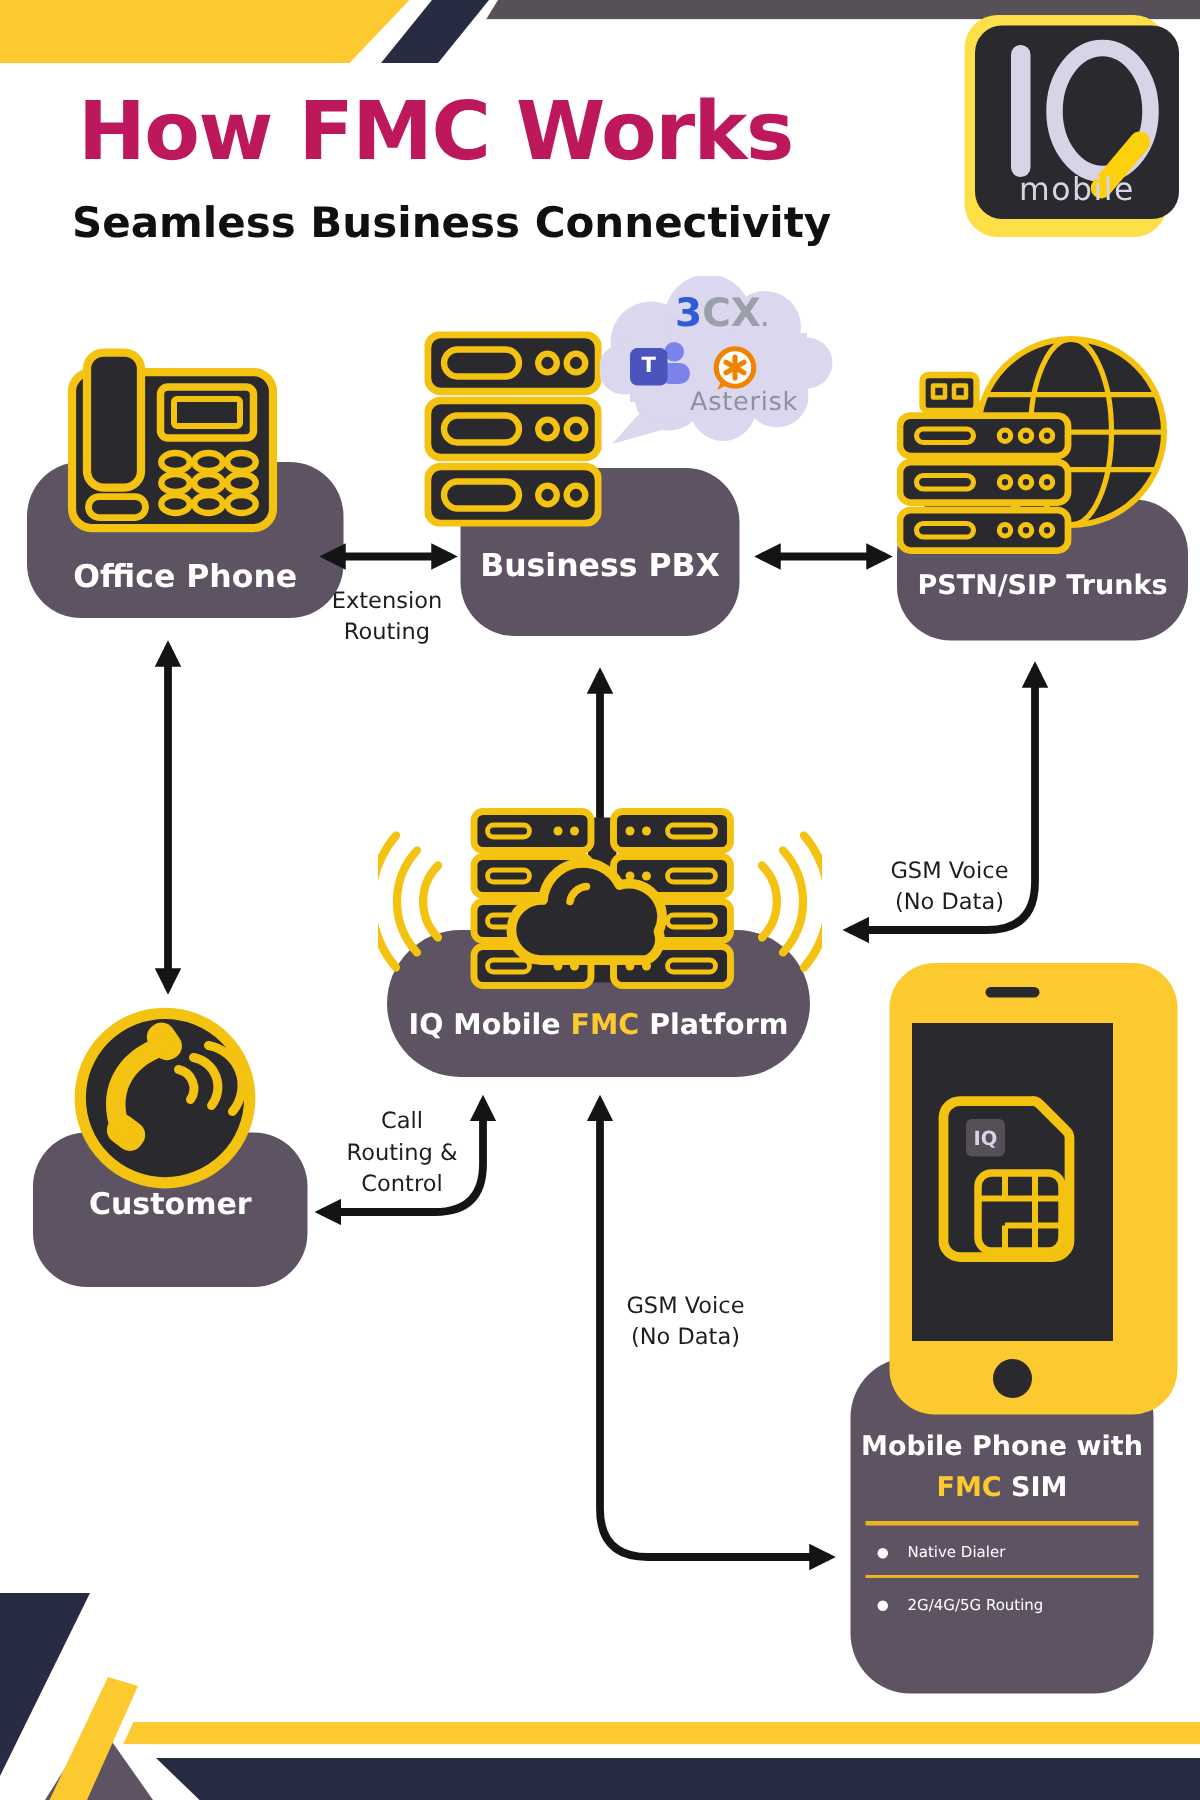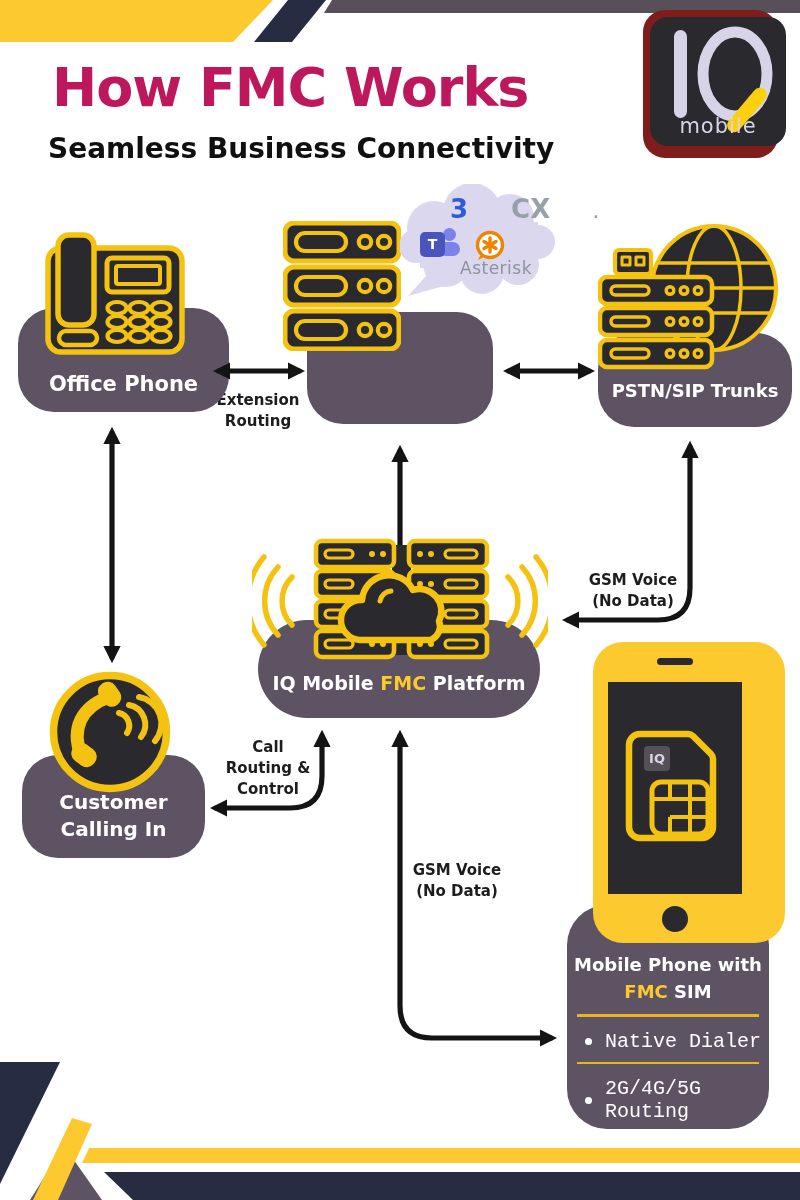--- a/index.html
+++ b/index.html
@@ -6,55 +6,55 @@
   body{width:800px;height:1200px;position:relative;background:#ffffff;overflow:hidden;
        font-family:"DejaVu Sans","Liberation Sans",sans-serif;}
   .abs{position:absolute;}
   
   .deco-yellow-tl{left:0;top:0;width:800px;height:42px;background:#FCC92E;
       clip-path:polygon(0 0,273px 0,233px 42px,0 42px);}
   .deco-navy-tl{left:0;top:0;width:800px;height:42px;background:#282C42;
       clip-path:polygon(288px 0,326px 0,292px 42px,254px 42px);}
   .deco-mauve-bar{left:0;top:0;width:800px;height:13px;background:#575058;
       clip-path:polygon(332px 0,800px 0,800px 13px,324px 13px);}
-  .logo-plate{left:643px;top:10px;width:135px;height:148px;background:#7f1d1d;border-radius:22px;}
+  .logo-plate{left:643px;top:10px;width:135px;height:148px;background:#fde047;border-radius:22px;}
   .logo-inner{left:7px;top:7px;width:136px;height:129px;background:#2A292E;border-radius:18px;}
   .logo-wordmark{left:0;top:97px;width:136px;text-align:center;color:#D8D4E8;
       font-size:21px;letter-spacing:1px;}
   .deco-yellow-band{left:0;top:1148px;width:800px;height:15px;background:#FCC92E;
       clip-path:polygon(89px 0,800px 0,800px 15px,82px 15px);}
   .deco-navy-band{left:0;top:1172px;width:800px;height:28px;background:#282C42;
       clip-path:polygon(104px 0,800px 0,800px 28px,133px 28px);}
   
   .title{left:52px;top:56px;font-size:54px;font-weight:bold;color:#be185d;letter-spacing:-1px;}
   .subtitle{left:48px;top:132px;font-size:28px;font-weight:bold;color:#101010;}
   
   .card{background:#5E5363;color:#fff;font-weight:bold;text-align:center;border-radius:36px;z-index:2;}
   .card .ln{display:block;}
   
   .edge-label{transform:translateX(-50%);text-align:center;font-size:15px;color:#1D1D1D;
-      line-height:21px;z-index:2;font-weight:bold;}
+      line-height:21px;z-index:2;}
   
   .phone-body{left:593px;top:642px;width:192px;height:301px;background:#FCC92E;border-radius:30px;z-index:4;}
   .phone-speaker{left:64px;top:16px;width:36px;height:7px;background:#2A2A2E;border-radius:4px;}
   .phone-screen{left:15px;top:40px;width:134px;height:212px;background:#2A2A2E;}
   .phone-home{left:69px;top:264px;width:26px;height:26px;background:#2A2A2E;border-radius:50%;}
   
   .mobile-card{left:567px;top:905px;width:202px;height:224px;border-radius:40px;padding-top:46px;
       box-sizing:border-box;}
   .mobile-card .t1{font-size:18px;line-height:27px;}
   .mobile-card .divider{width:182px;height:2.5px;background:#E9B420;margin:9px auto 0 auto;}
   .mobile-card .bullet{display:flex;align-items:center;text-align:left;margin:13px 0 0 18px;
-      font-size:20px;font-weight:normal;font-family:Liberation Mono, monospace;}
+      font-size:10px;font-weight:normal;}
   .mobile-card .dot{width:7px;height:7px;border-radius:50%;background:#fff;margin-right:13px;flex:none;}
   .accent{color:#FCC92E;}
   
   .bubble{left:400px;top:184px;width:156px;height:118px;z-index:4;}
   .b3cx{left:50px;top:10px;font-size:26px;font-weight:bold;}
-  .b3cx .n3{color:#2E5BD7;} .b3cx .ncx{color:#99A0AA;margin-left:43px;}
+  .b3cx .n3{color:#2E5BD7;} .b3cx .ncx{color:#99A0AA;}
   .teams-sq{left:20px;top:48px;width:25px;height:25px;background:#4B53BC;border-radius:5px;
       color:#fff;font-size:14px;font-weight:bold;text-align:center;line-height:25px;}
   .teams-head{left:43px;top:44px;width:13px;height:13px;background:#7B83EB;border-radius:50%;}
   .teams-body{left:39px;top:58px;width:21px;height:14px;background:#7B83EB;border-radius:8px;}
   .ast-word{left:60px;top:74px;font-size:17px;color:#8D929C;letter-spacing:.5px;} .z4{z-index:4;}
 </style>
 </head>
 <body>
 
 <div class="abs deco-yellow-tl"></div>
@@ -136,20 +136,21 @@
         <ellipse cx="94" cy="90" rx="9.5" ry="6"></ellipse>
         <ellipse cx="116" cy="90" rx="9.5" ry="6"></ellipse>
       <ellipse cx="72" cy="104" rx="9.5" ry="6"></ellipse>
         <ellipse cx="94" cy="104" rx="9.5" ry="6"></ellipse>
         <ellipse cx="116" cy="104" rx="9.5" ry="6"></ellipse>
     </g>
   </g>
 </svg>
 
 <div class="abs card" style="left:307px;top:312px;width:186px;height:112px;padding-top:52px;box-sizing:border-box;font-size:21px;line-height:27px">
+  <span class="ln">Business PBX</span>
 </div>
 <svg class="abs z4" style="left:283px;top:221px" width="118" height="130" viewBox="0 0 118 130">
   <g stroke="#F4C211" stroke-linejoin="round">
     <g fill="#2A2A2E" stroke-width="5">
       <rect x="2" y="2" width="114" height="38" rx="9"></rect>
       <rect x="2" y="46" width="114" height="38" rx="9"></rect>
       <rect x="2" y="90" width="114" height="38" rx="9"></rect>
     </g>
     <g fill="none" stroke-width="4.2">
       <rect x="13" y="12" width="50" height="18" rx="9"></rect>
@@ -294,21 +295,20 @@
         <circle cx="168" cy="107" r="3"></circle>
         <circle cx="179" cy="107" r="3"></circle>
     </g>
   </g>
   <path d="M108,103 a20,20 0 0 1 2,-40 a27,27 0 0 1 51,-10 a22,22 0 0 1 26,31 a15,15 0 0 1 -8,19 z" fill="#2A2A2E" stroke="#F4C211" stroke-width="6.5" stroke-linejoin="round"></path>
   <path d="M128,64 a12,12 0 0 1 11,-10" fill="none" stroke="#F4C211" stroke-width="5" stroke-linecap="round"></path>
 </svg>
 
 <div class="abs card" style="left:22px;top:755px;width:183px;height:103px;padding-top:34px;box-sizing:border-box;font-size:20px;line-height:27px">
   <span class="ln">Customer</span>
-  <span class="ln">Calling In</span>
 </div>
 <svg class="abs z4" style="left:47px;top:669px" width="128" height="128" viewBox="0 0 128 128">
   <circle cx="63" cy="63" r="56.5" fill="#2A2A2E" stroke="#F4C211" stroke-width="7.5"></circle>
   <g fill="#F4C211">
     <rect x="24" y="76" width="26" height="20" rx="9" transform="rotate(38 37 86)"></rect>
     <rect x="50" y="16" width="26" height="19" rx="9" transform="rotate(55 63 25)"></rect>
   </g>
   <path d="M34,86 C24,60 34,38 62,28" fill="none" stroke="#F4C211" stroke-width="13" stroke-linecap="round"></path>
   <g stroke="#F4C211" stroke-width="6" fill="none" stroke-linecap="round">
     <path d="M72,44 A13,13 0 0 1 80,64"></path>

